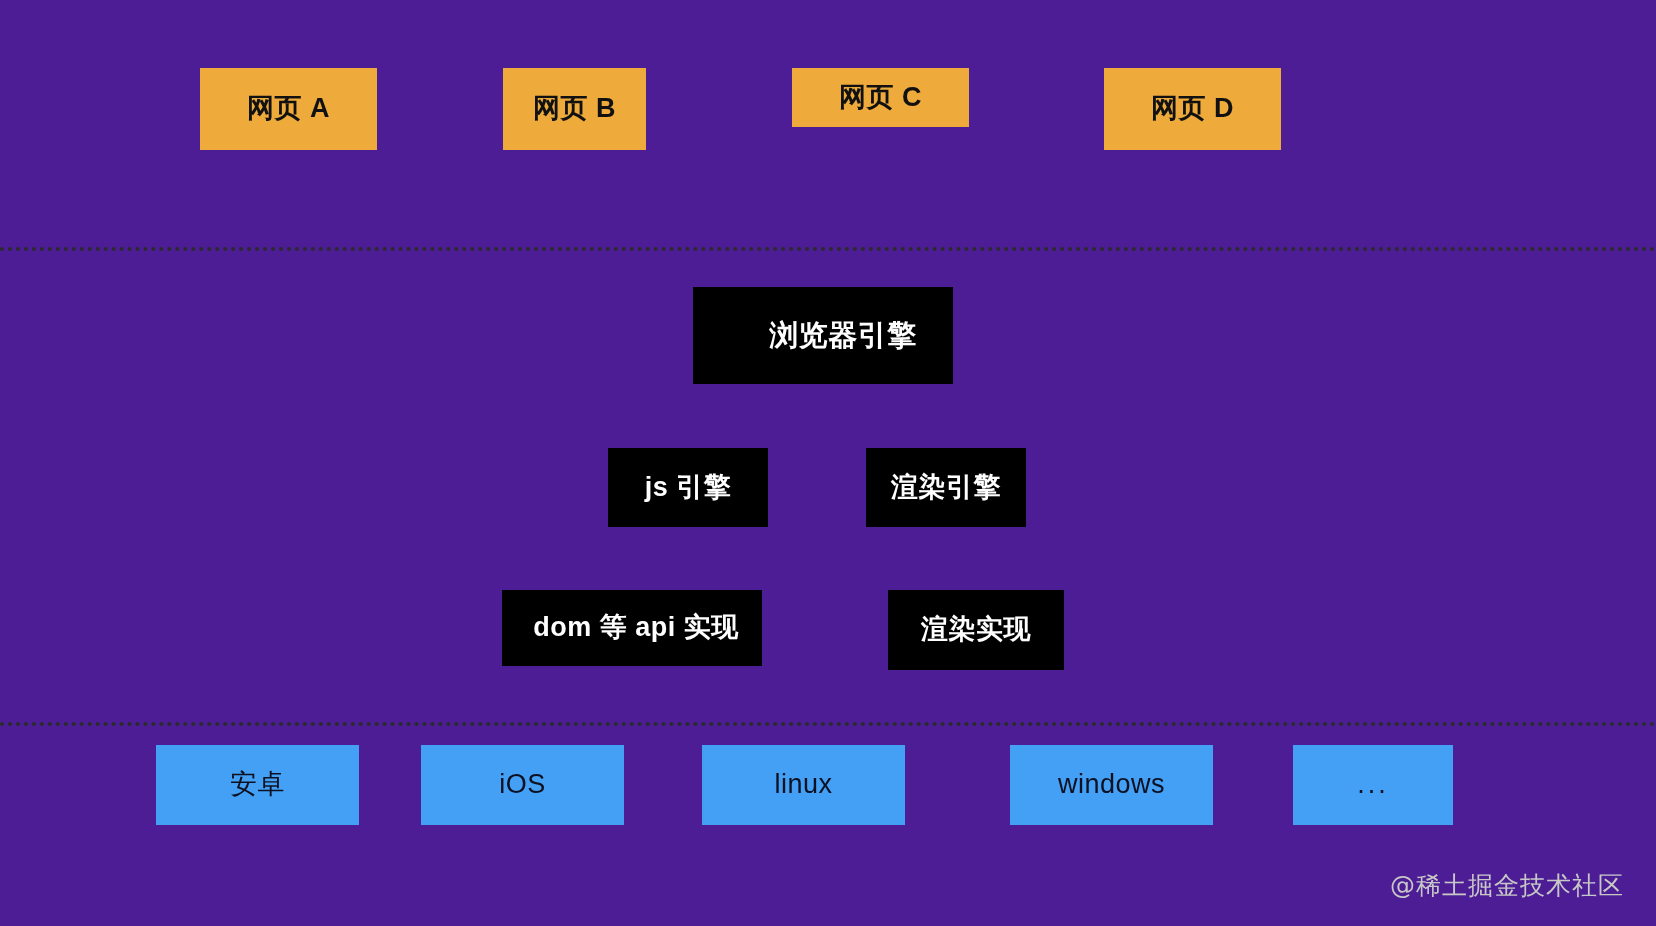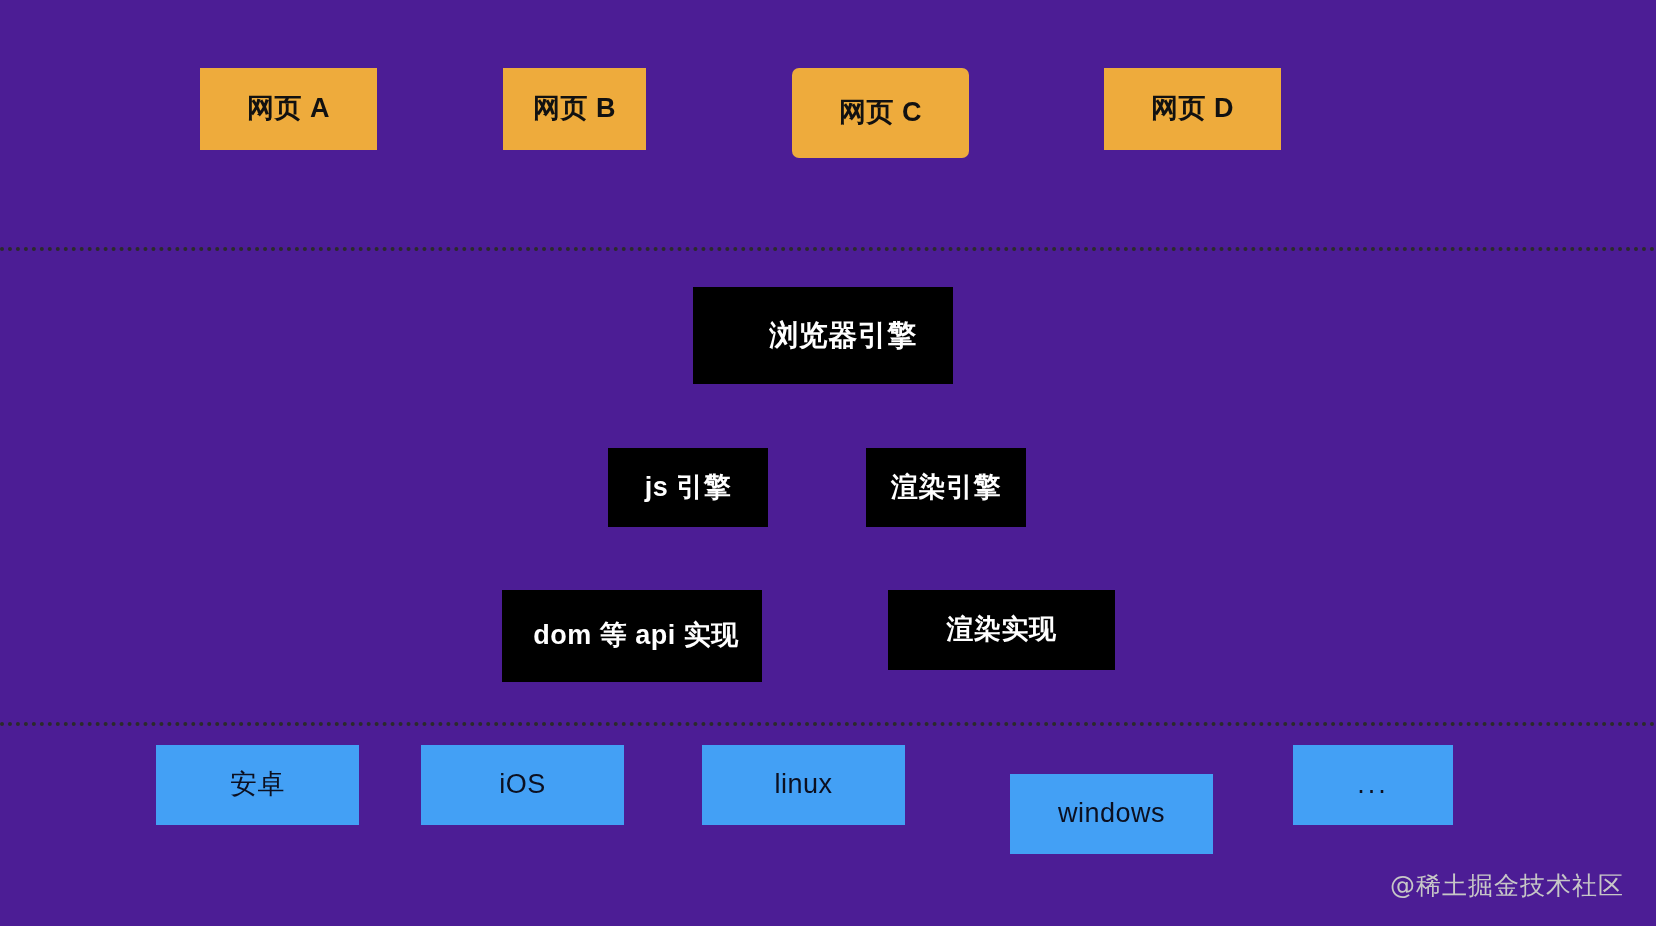--- a/index.html
+++ b/index.html
@@ -73,61 +73,61 @@
 
 <div id="canvas">
 
   <div class="layer layer-web">
     <div class="node node-web-a" style="left: 200px; top: 68px; width: 177px; height: 82px;">
       <span>网页 A</span>
     </div>
     <div class="node node-web-b" style="left: 503px; top: 68px; width: 143px; height: 82px;">
       <span>网页 B</span>
     </div>
-    <div class="node node-web-c" style="left: 792px; top: 68px; width: 177px; height: 90px; border-radius: 7px;">
+    <div class="node node-web-c" style="left: 792px; top: 68px; width: 177px; height: 59px;">
       <span>网页 C</span>
     </div>
     <div class="node node-web-d" style="left: 1104px; top: 68px; width: 177px; height: 82px; justify-content: center;">
       <span>网页 D</span>
     </div>
   </div>
 
   <div class="divider" style="top: 247px;"></div>
 
   <div class="layer layer-engine">
     <div class="node node-browser-engine" style="left: 693px; top: 287px; width: 260px; height: 97px; padding-left: 40px;">
       <span>浏览器引擎</span>
     </div>
     <div class="node node-js-engine" style="left: 608px; top: 448px; width: 160px; height: 79px; text-align: right;">
       <span>js 引擎</span>
     </div>
     <div class="node node-render-engine" style="left: 866px; top: 448px; width: 160px; height: 79px;">
       <span>渲染引擎</span>
     </div>
-    <div class="node node-dom-api" style="left: 502px; top: 590px; width: 260px; height: 92px; padding-left: 8px;">
+    <div class="node node-dom-api" style="left: 502px; top: 590px; width: 260px; height: 76px; padding-left: 8px;">
       <span>dom 等 api 实现</span>
     </div>
-    <div class="node node-render-impl" style="left: 888px; top: 590px; width: 227px; height: 80px;">
+    <div class="node node-render-impl" style="left: 888px; top: 590px; width: 176px; height: 80px;">
       <span>渲染实现</span>
     </div>
   </div>
 
   <div class="divider" style="top: 722px;"></div>
 
   <div class="layer layer-os">
     <div class="node node-os-android" style="left: 156px; top: 745px; width: 203px; height: 80px;">
       <span>安卓</span>
     </div>
     <div class="node node-os-ios" style="left: 421px; top: 745px; width: 203px; height: 80px;">
       <span>iOS</span>
     </div>
     <div class="node node-os-linux" style="left: 702px; top: 745px; width: 203px; height: 80px;">
       <span>linux</span>
     </div>
-    <div class="node node-os-windows" style="left: 1010px; top: 774px; width: 203px; height: 80px;">
+    <div class="node node-os-windows" style="left: 1010px; top: 745px; width: 203px; height: 80px;">
       <span>windows</span>
     </div>
     <div class="node node-os-ellipsis" style="left: 1293px; top: 745px; width: 160px; height: 80px;">
       <span>...</span>
     </div>
   </div>
 
   <div class="watermark" style="left: 1390px; top: 869px;">@稀土掘金技术社区</div>
 
 </div>

